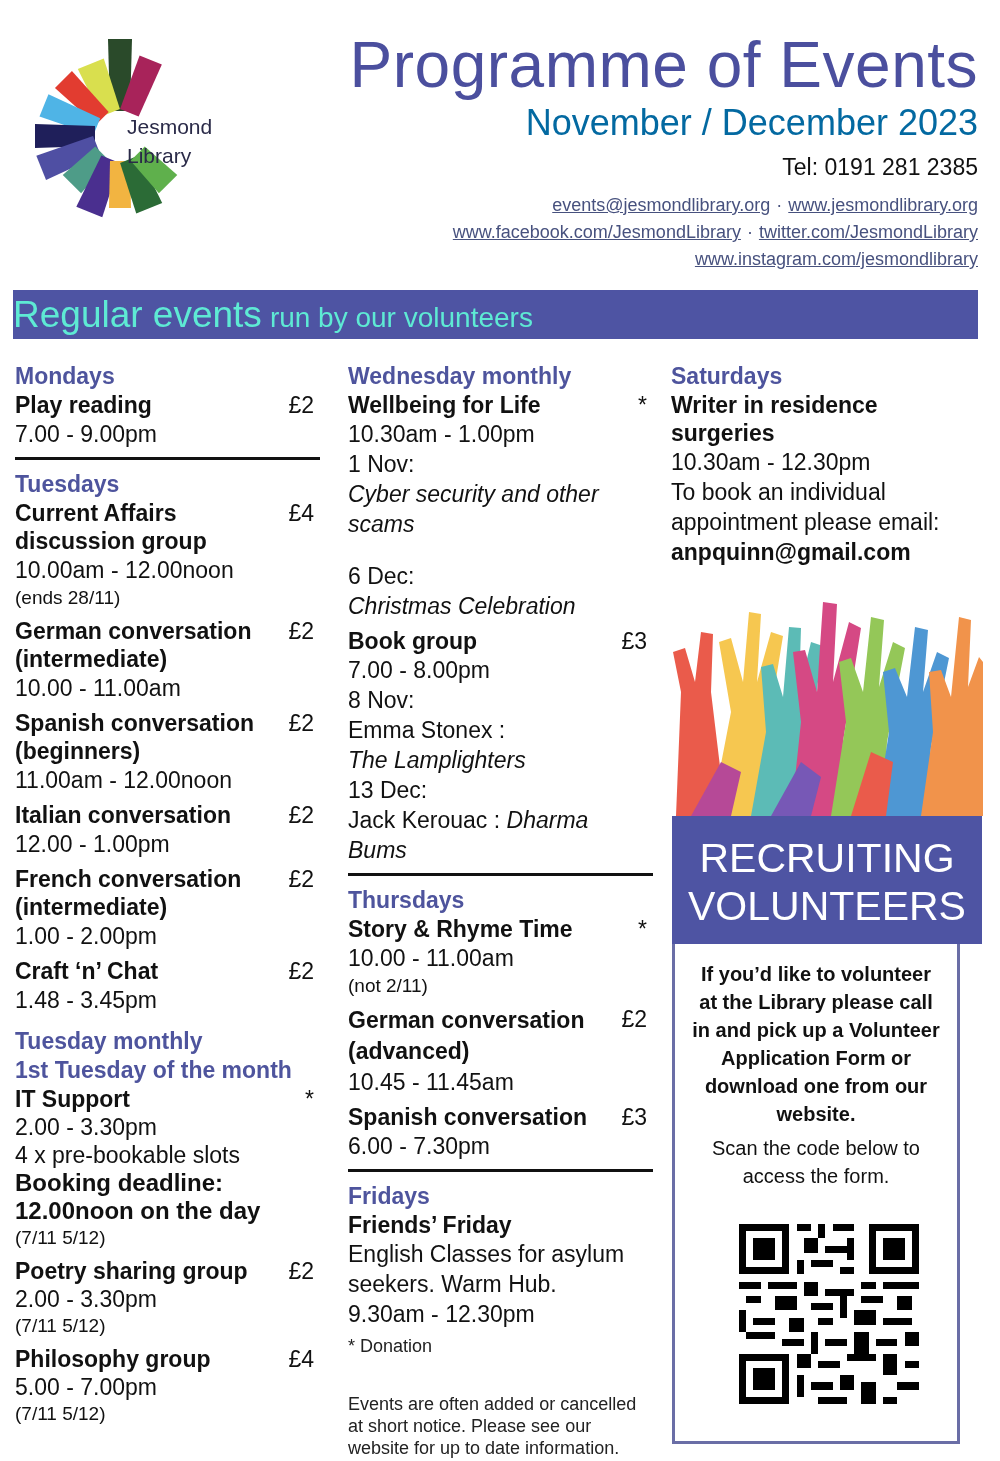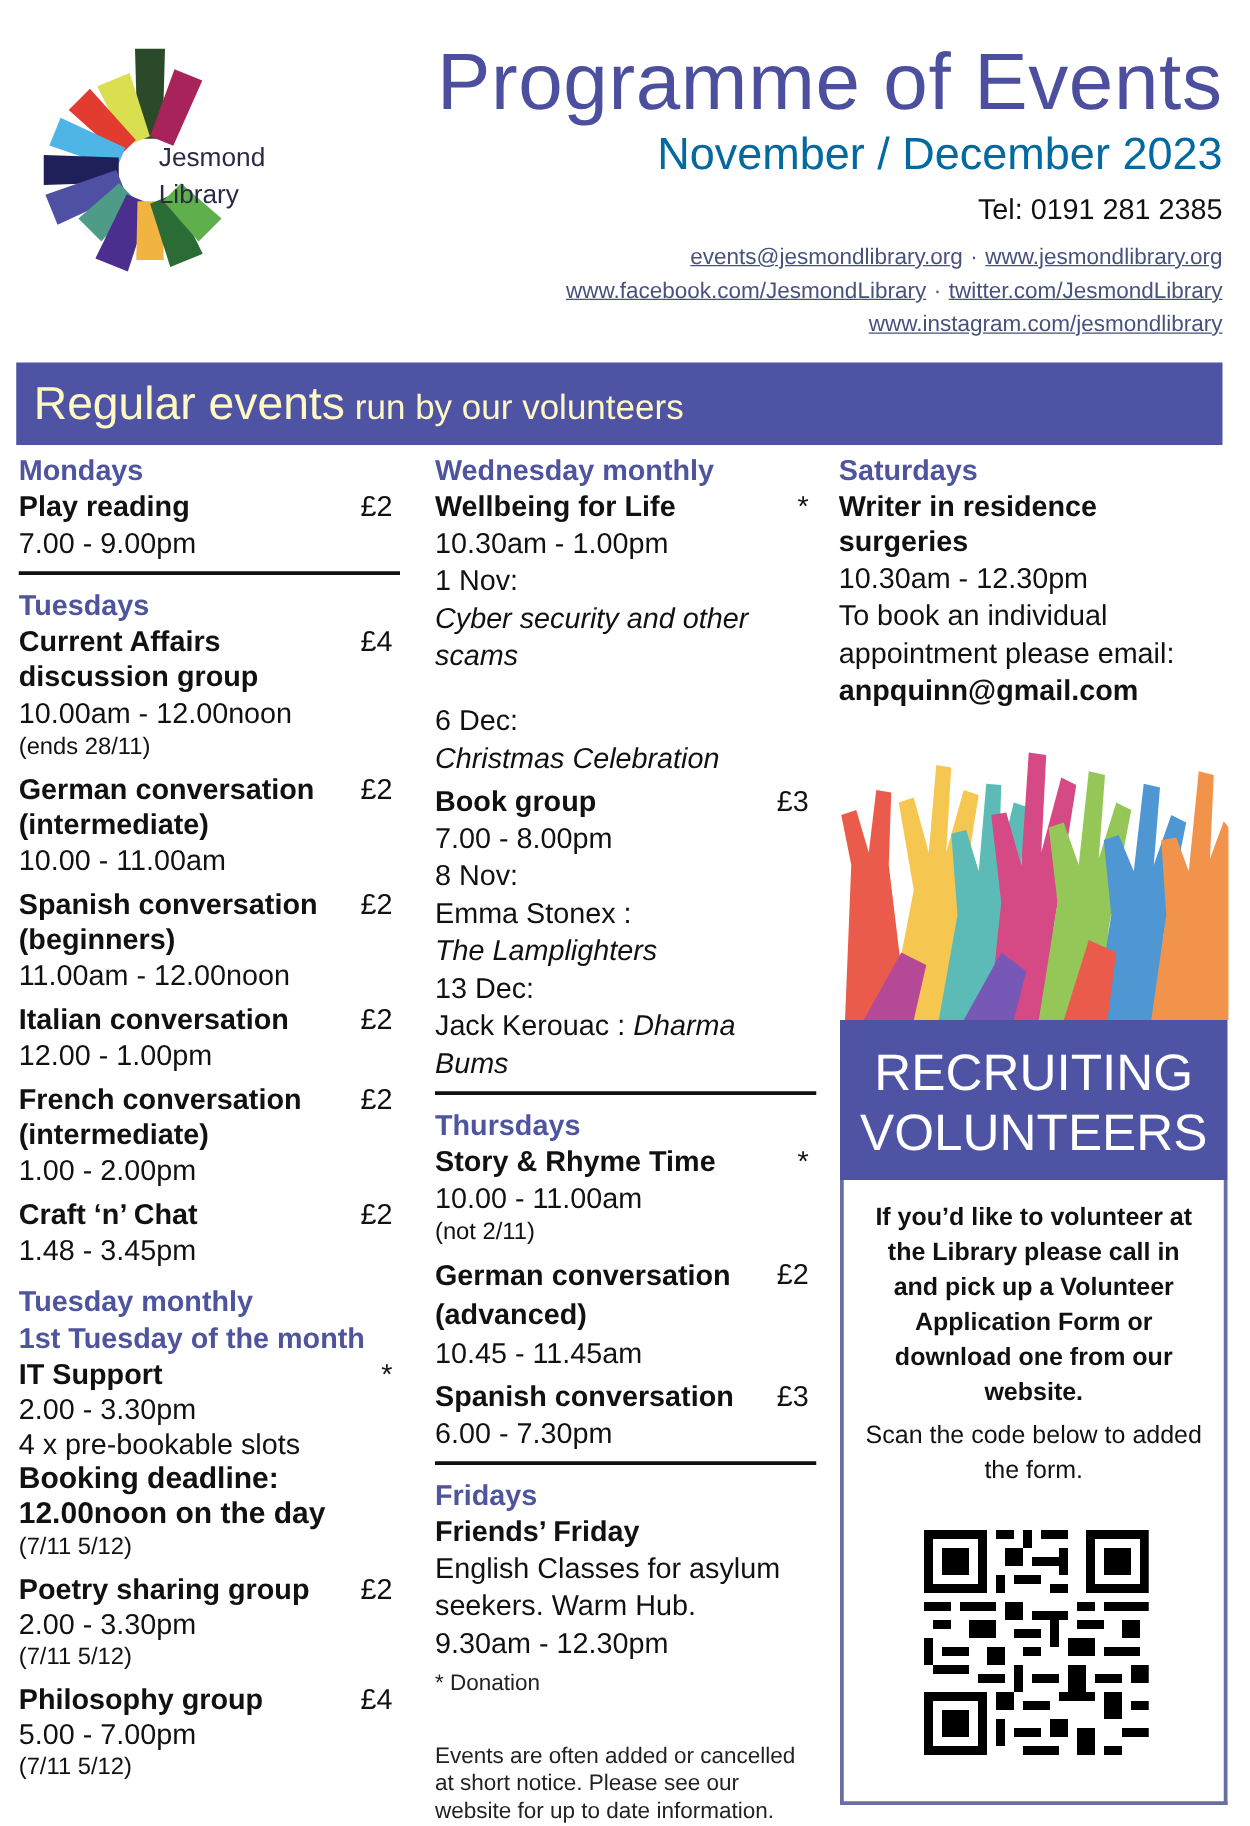--- a/index.html
+++ b/index.html
@@ -10,21 +10,21 @@
   .logo { position: absolute; left: 8px; top: 18px; width: 200px; height: 235px; }
   .logo-text { position: absolute; left: 127px; top: 112px; font-size: 21px; line-height: 29px; color: #2a2a48; }
   .title { position: absolute; right: 22px; top: 28px; font-size: 64px; font-weight: 300; color: #4b4f9e; letter-spacing: 0.5px; white-space: nowrap; }
   .subtitle { position: absolute; right: 22px; top: 102px; font-size: 36px; color: #0369a1; white-space: nowrap; margin-left: 32px; }
   .tel { position: absolute; right: 22px; top: 154px; font-size: 23px; color: #111; white-space: nowrap; }
   .links { position: absolute; right: 22px; top: 192px; text-align: right; font-size: 18px; line-height: 27px; color: #47517e; }
   .links a { color: #47517e; text-decoration: underline; }
   .links .dot { margin: 0 6px; color: #47517e; }
 
   
-  .banner { position: absolute; left: 13px; top: 290px; width: 965px; height: 66px; background: #4e54a3; color: #fef9c3; padding-left: 14px; display: flex; align-items: center; }
+  .banner { position: absolute; left: 13px; top: 290px; width: 965px; height: 49px; background: #4e54a3; color: #5eead4; display: flex; align-items: center; }
   .banner .big { font-size: 37px; font-weight: 300; }
   .banner .small { font-size: 28px; font-weight: 300; margin-left: 8px; margin-top: 6px; }
 
   
   .col { position: absolute; top: 362px; }
   .col1 { left: 15px; width: 305px; }
   .col2 { left: 348px; width: 305px; }
   .col3 { left: 671px; width: 307px; }
 
   .day { color: #4e549d; font-weight: bold; font-size: 23px; line-height: 29px; }
@@ -36,21 +36,21 @@
   .ln.it { font-style: italic; }
   .ln.bd { font-weight: bold; font-size: 24px; line-height: 28px; }
   .rule { border-top: 3px solid #111; margin: 8px 0 10px 0; }
 
   .note { font-size: 18px; line-height: 22px; color: #222; }
 
   
   .email-bold { font-weight: bold; font-size: 23px; line-height: 30px; }
   .hands { position: absolute; left: 671px; top: 572px; width: 312px; height: 244px; overflow: hidden; }
   .recruit { position: absolute; left: 672px; top: 816px; width: 310px; height: 128px; background: #4e54a3; color: #fff; text-align: center; font-weight: normal; font-size: 41px; line-height: 48px; padding-top: 18px; }
-  .recruit-box { position: absolute; left: 672px; top: 944px; width: 310px; height: 500px; border: 3px solid #6a6ea6; border-top: none; text-align: center; }
+  .recruit-box { position: absolute; left: 672px; top: 944px; width: 288px; height: 500px; border: 3px solid #6a6ea6; border-top: none; text-align: center; }
   .recruit-box .p1 { font-weight: bold; font-size: 20px; line-height: 28px; margin-top: 16px; padding: 0 16px; }
   .recruit-box .p2 { font-size: 20px; line-height: 28px; margin-top: 6px; padding: 0 6px; }
   .qr { position: absolute; left: 64px; top: 280px; width: 180px; height: 180px; }
 </style>
 </head>
 <body>
 
 <div class="logo">
   <svg width="200" height="235" viewBox="0 0 200 235">
     <g transform="translate(112,118)">
@@ -242,21 +242,21 @@
     </g>
   </svg>
 </div>
 
 <div class="recruit">
   <div>RECRUITING</div>
   <div>VOLUNTEERS</div>
 </div>
 <div class="recruit-box">
   <div class="p1">If you’d like to volunteer at the Library please call in and pick up a Volunteer Application Form or download one from our website.</div>
-  <div class="p2">Scan the code below to added the form.</div>
+  <div class="p2">Scan the code below to access the form.</div>
   <svg class="qr" viewBox="0 0 25 25" shape-rendering="crispEdges">
     <rect width="25" height="25" fill="#fff"></rect>
     <g fill="#000">
       <rect x="0" y="0" width="7" height="7"></rect>
         <rect x="1" y="1" width="5" height="5" fill="#fff"></rect>
         <rect x="2" y="2" width="3" height="3"></rect>
       <rect x="18" y="0" width="7" height="7"></rect>
         <rect x="19" y="1" width="5" height="5" fill="#fff"></rect>
         <rect x="20" y="2" width="3" height="3"></rect>
       <rect x="0" y="18" width="7" height="7"></rect>

